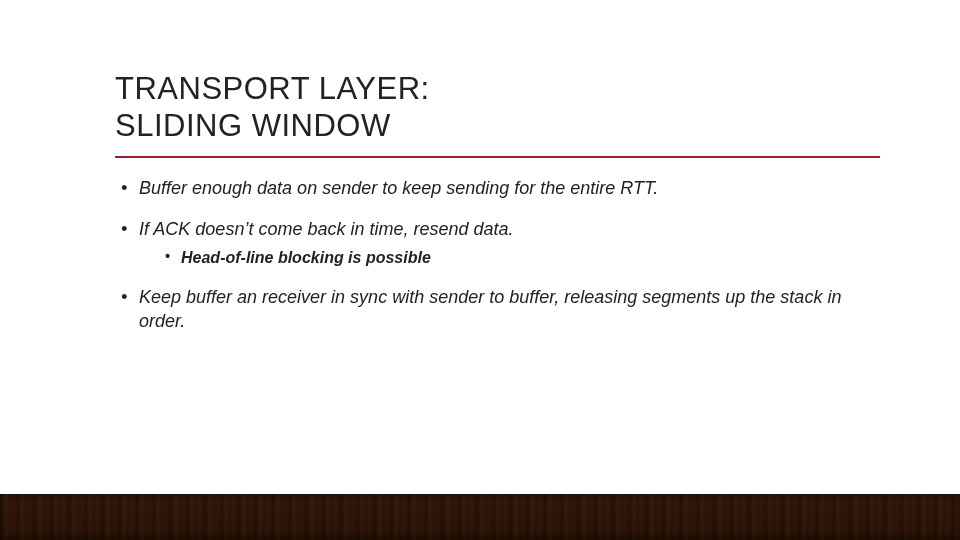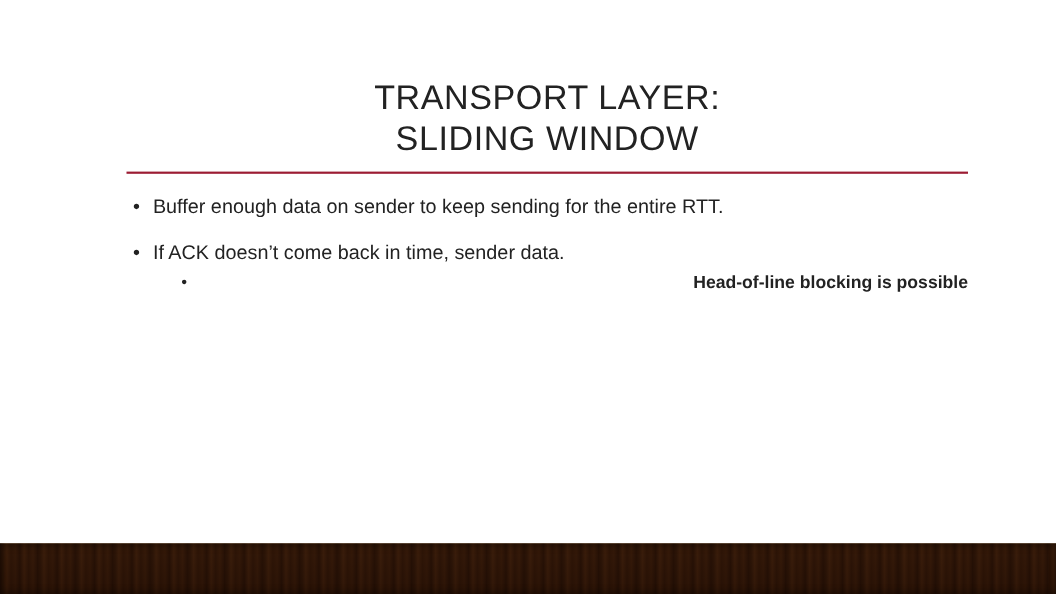--- a/index.html
+++ b/index.html
@@ -25,54 +25,53 @@
     right: 80px;
   }
   .title {
     font-size: 31px;
     font-weight: 400;
     color: #222;
     letter-spacing: 0.5px;
     line-height: 1.2;
     margin: 0 0 12px 0;
     white-space: pre-line;
-    text-align: center;
   }
   .rule {
     border: none;
     border-top: 2px solid #9c1c33;
     margin: 0 0 18px 0;
     width: 100%;
   }
   ul.bullets {
     list-style: none;
     padding: 0;
     margin: 0;
     color: #222;
+    font-style: italic;
   }
   ul.bullets > li {
     position: relative;
     padding-left: 24px;
     font-size: 18px;
     line-height: 1.35;
     margin-bottom: 16px;
   }
   ul.bullets > li::before {
     content: "•";
     position: absolute;
     left: 6px;
     top: 0;
     color: #222;
     font-size: 18px;
   }
   ul.sub {
     list-style: none;
     padding: 0;
     margin: 6px 0 0 0;
-    text-align: right;
   }
   ul.sub > li {
     position: relative;
     padding-left: 42px;
     font-size: 16px;
     font-weight: 700;
     line-height: 1.35;
     margin-bottom: 0;
   }
   ul.sub > li::before {
@@ -107,23 +106,26 @@
 <div class="slide">
   <div class="content">
     <h1 class="title">TRANSPORT LAYER:
 SLIDING WINDOW</h1>
     <hr class="rule">
     <ul class="bullets">
       <li>
         <span>Buffer enough data on sender to keep sending for the entire RTT.</span>
       </li>
       <li>
-        <span>If ACK doesn’t come back in time, sender data.</span>
+        <span>If ACK doesn’t come back in time, resend data.</span>
         <ul class="sub">
           <li>
             <span>Head-of-line blocking is possible</span>
           </li>
         </ul>
+      </li>
+      <li>
+        <span>Keep buffer an receiver in sync with sender to buffer, releasing segments up the stack in order.</span>
       </li>
     </ul>
   </div>
   <div class="floor"></div>
 </div>
 
 </body></html>

